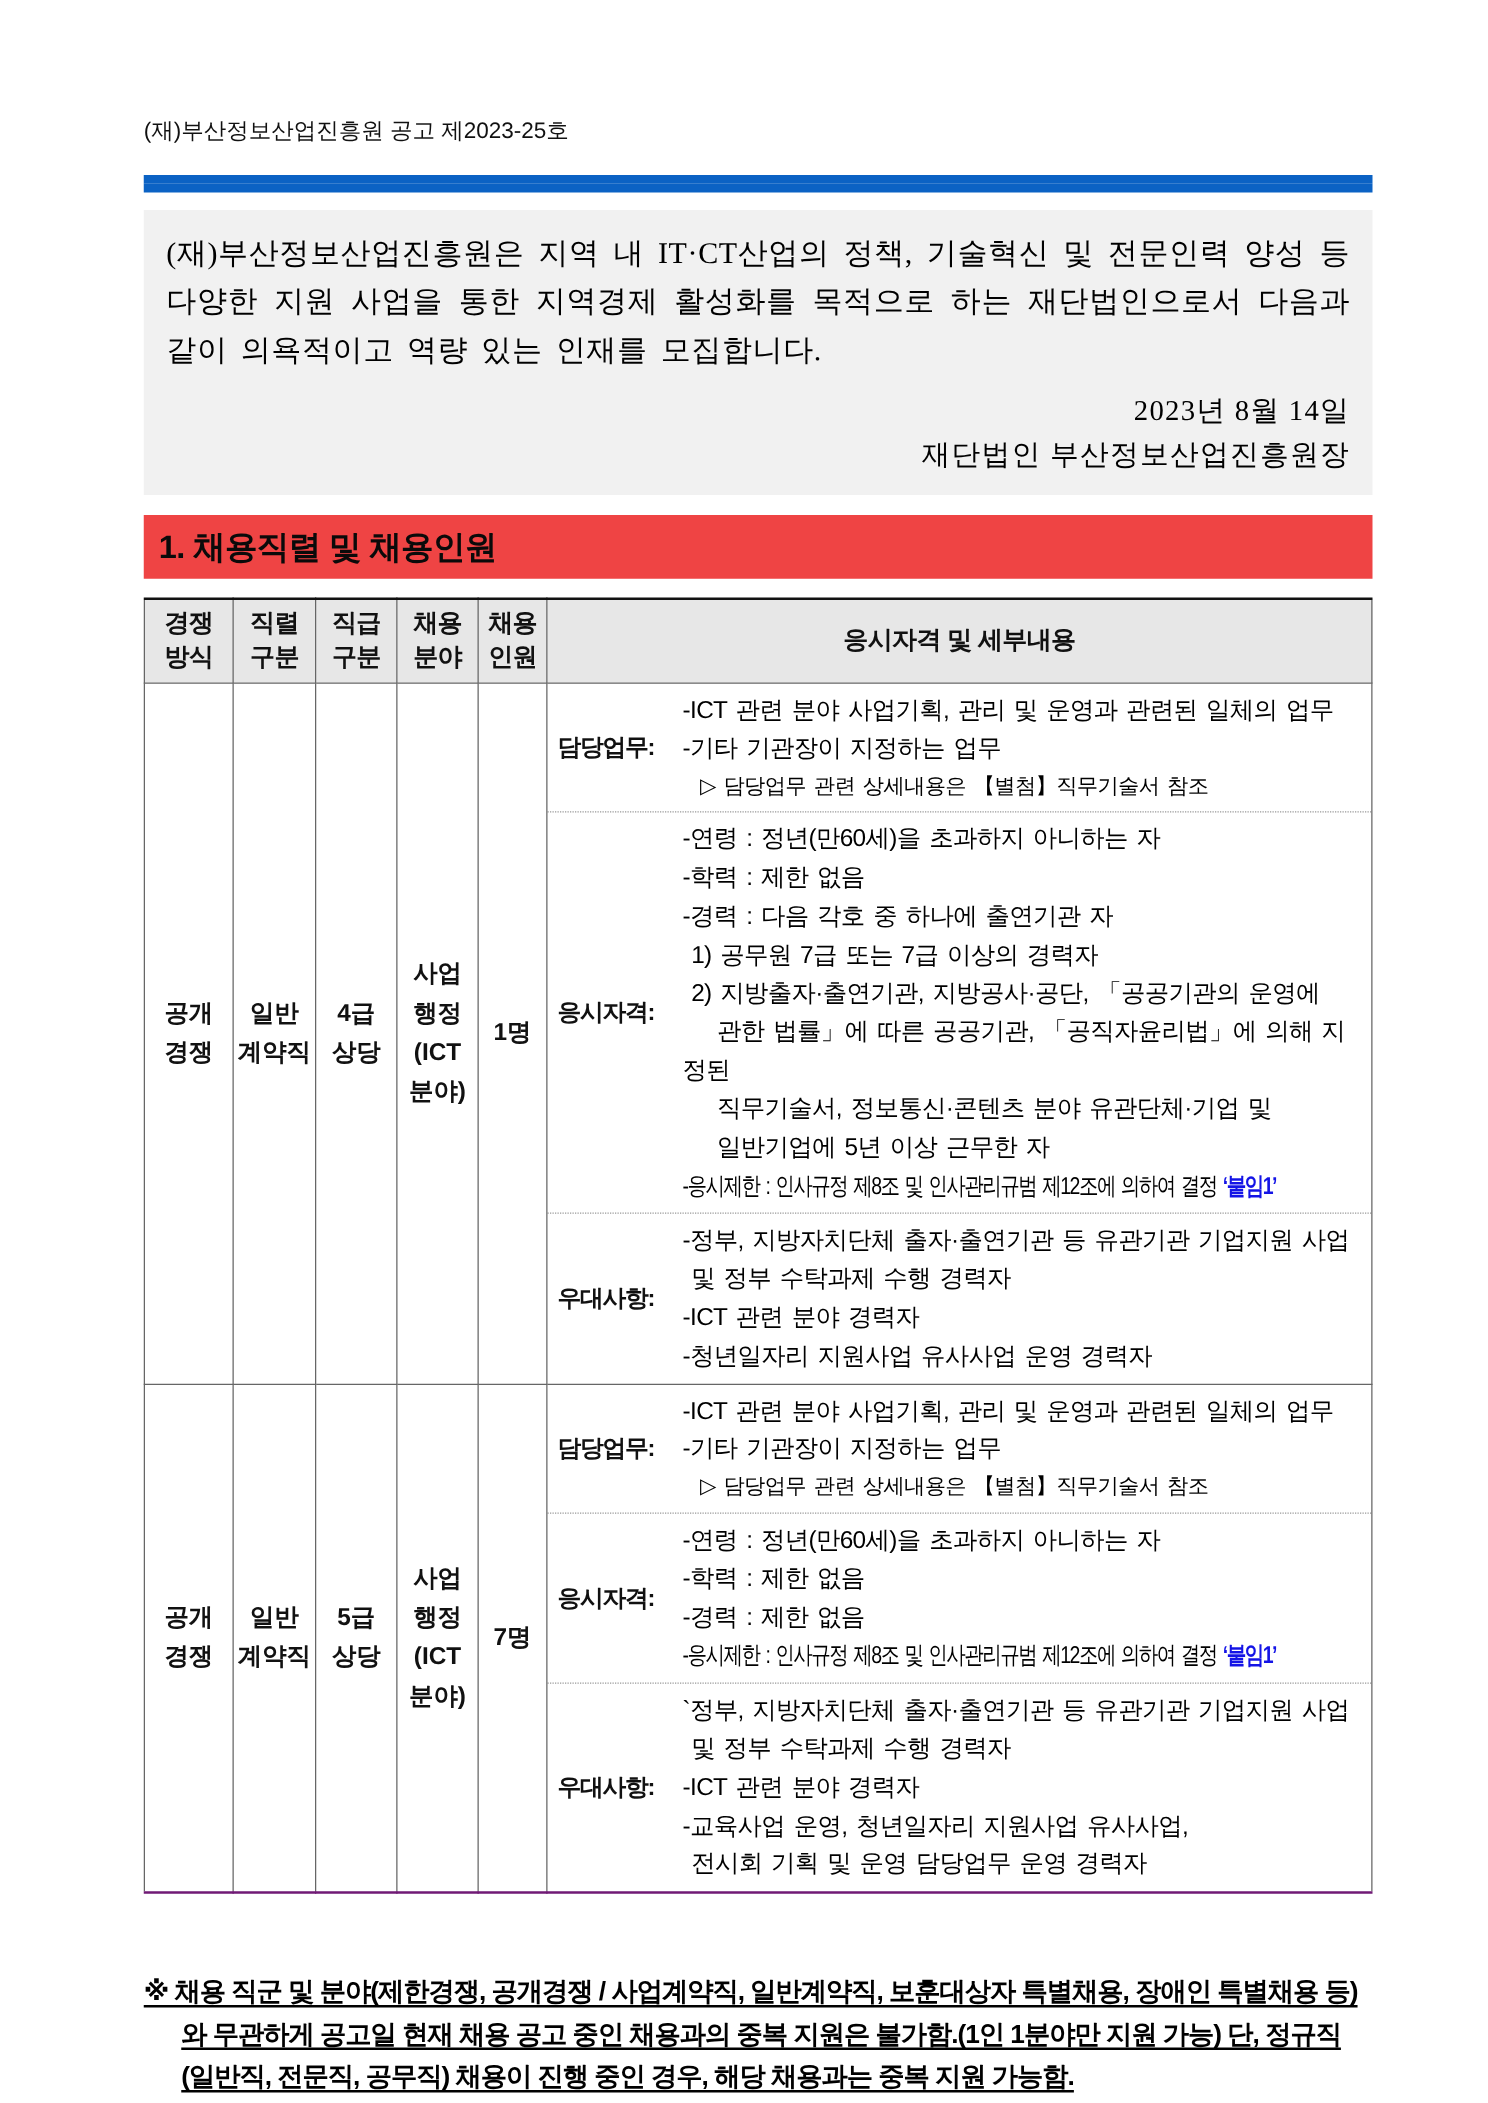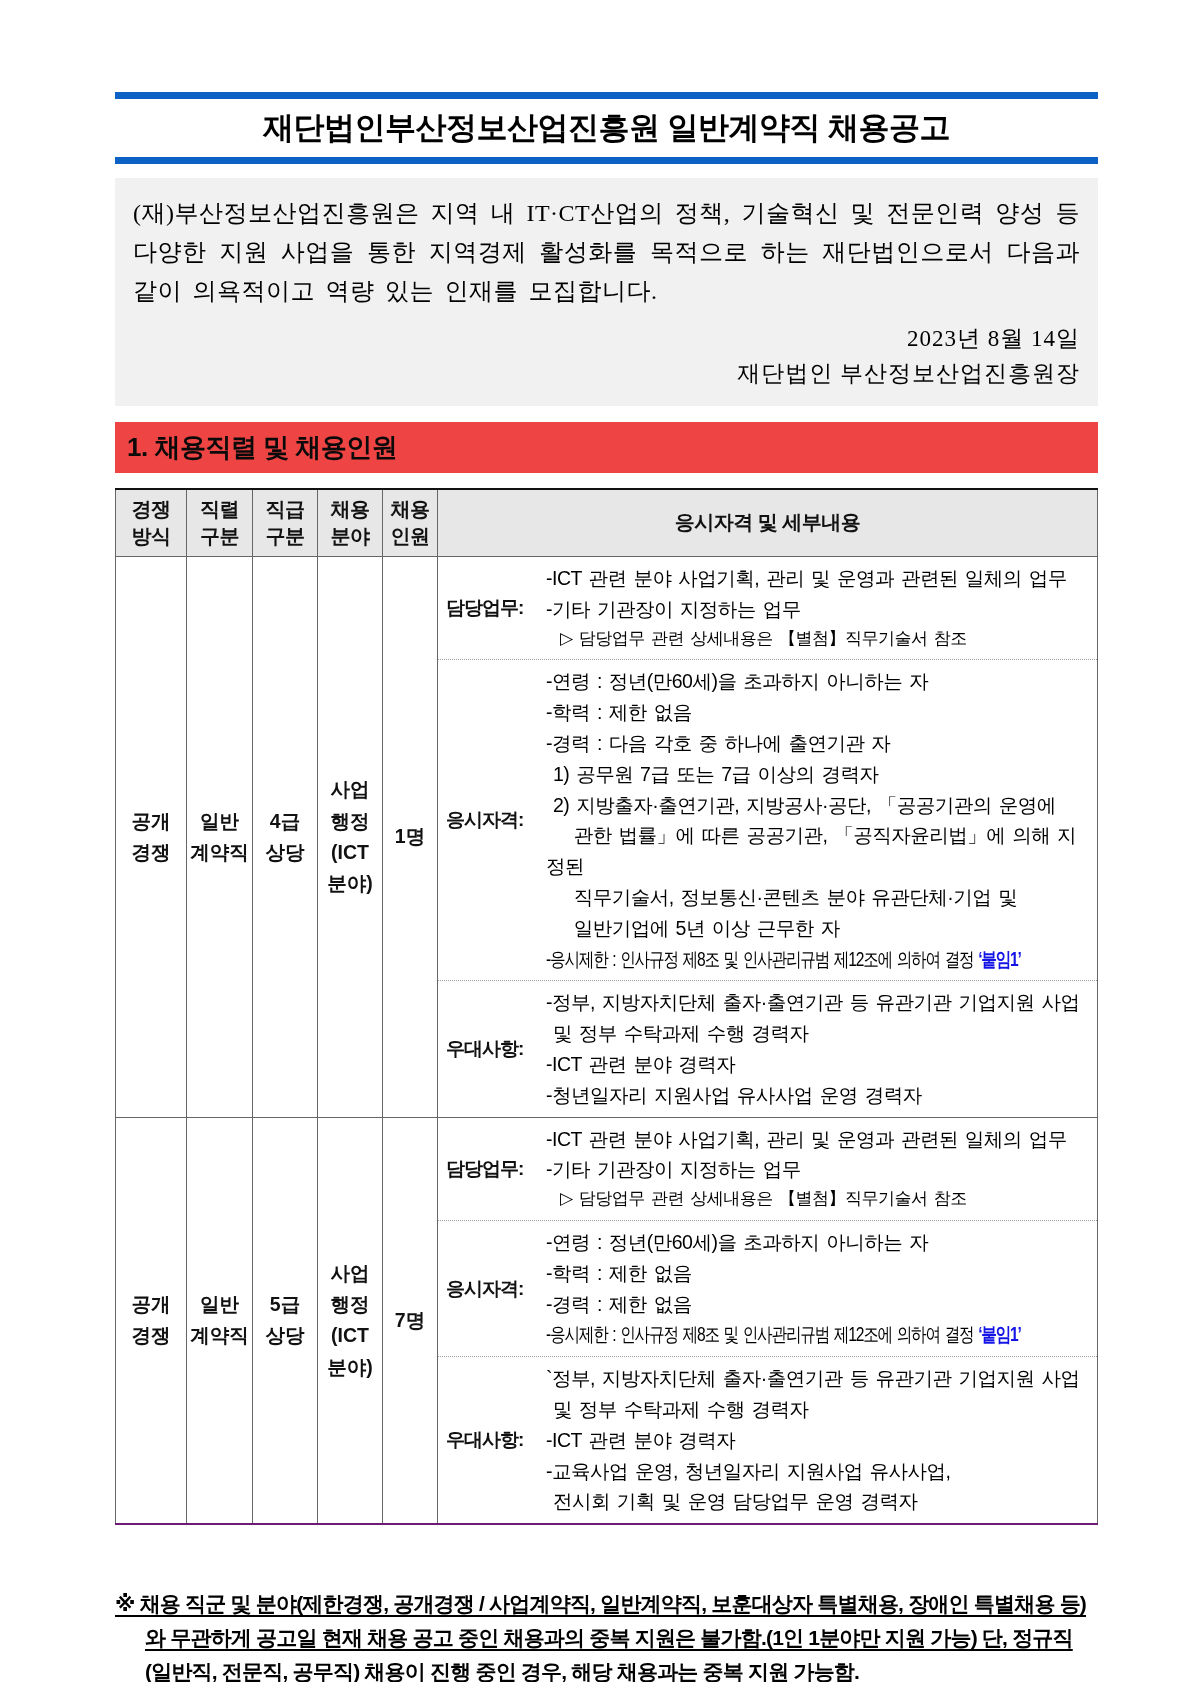--- a/index.html
+++ b/index.html
@@ -73,23 +73,23 @@
     letter-spacing:-0.8px;text-decoration:underline;
     text-underline-offset:4px;
     padding-left:30px;text-indent:-30px;color:#000;
   }
 </style>
 </head>
 <body>
 
 <div class="page">
 
+  <div class="doc-number">(재)부산정보산업진흥원 공고 제2023-25호</div>
 
   <div class="rule"></div>
-  <h1 class="title">재단법인부산정보산업진흥원 일반계약직 채용공고</h1>
   <div class="rule"></div>
 
   <div class="intro">
     <p class="intro-text">(재)부산정보산업진흥원은 지역 내 IT·CT산업의 정책, 기술혁신 및 전문인력 양성 등 다양한 지원 사업을 통한 지역경제 활성화를 목적으로 하는 재단법인으로서 다음과 같이 의욕적이고 역량 있는 인재를 모집합니다.</p>
     <div class="intro-date">2023년 8월 14일</div>
     <div class="intro-signer">재단법인 부산정보산업진흥원장</div>
   </div>
 
   <div class="section-heading">1. 채용직렬 및 채용인원</div>
 

